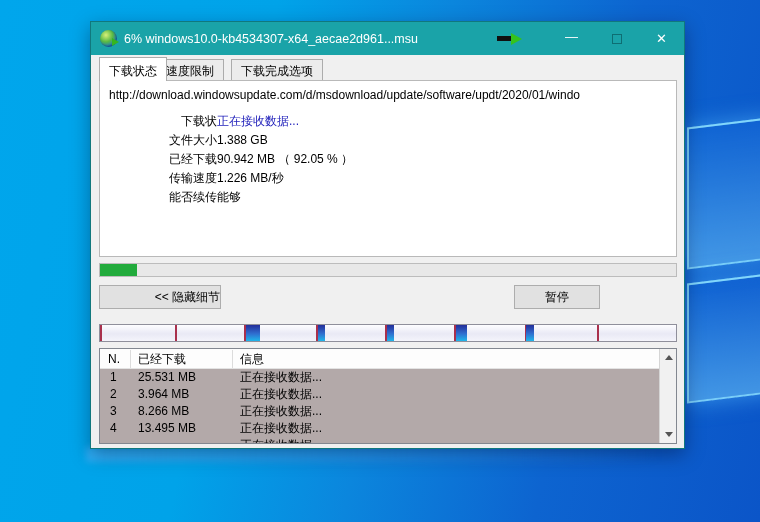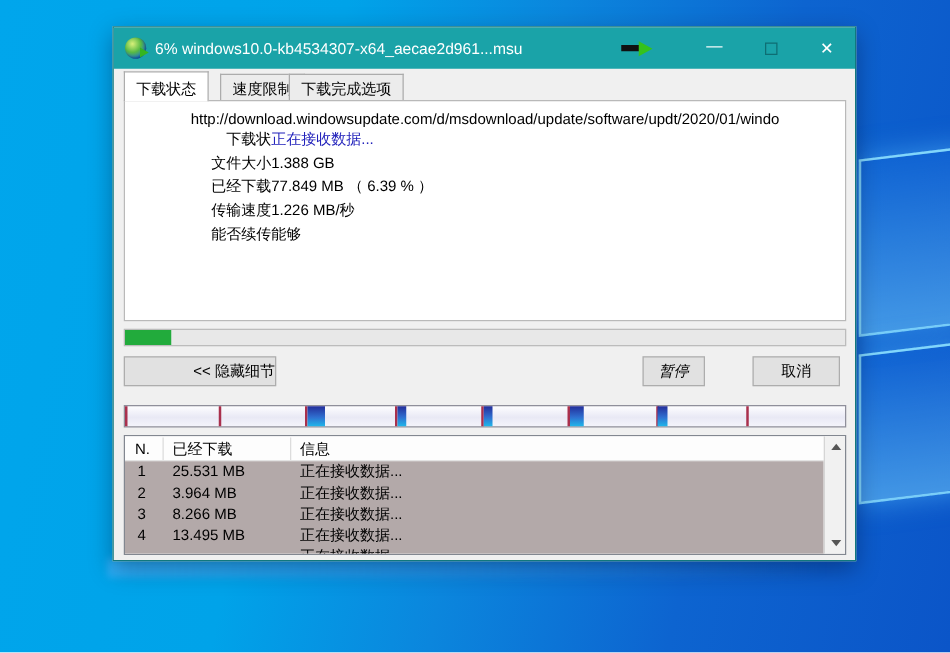--- a/index.html
+++ b/index.html
@@ -42,37 +42,37 @@
 
   
   .tabs{ position:absolute; left:8px; top:35px; height:24px; }
   .tab{ position:absolute; top:2px; height:21px; background:#ececec; border:1px solid #acacac;
     border-bottom:none; padding:3px 9px 0 9px; font-size:12px; white-space:nowrap;text-align:right; }
   .tab.active{ top:0; height:24px; background:#ffffff; z-index:3; padding-top:5px; }
 
   
   .panel{ position:absolute; left:8px; top:58px; width:578px; height:177px; background:#ffffff;
     border:1px solid #b9b9b9; z-index:2; padding:7px 9px; overflow:hidden; }
-  .url-line{ white-space:nowrap; overflow:hidden; margin-bottom:0; color:#000;text-align:center; }
+  .url-line{ white-space:nowrap; overflow:hidden; margin-bottom:10px; color:#000; }
   .f-row{ display:flex; height:19px; line-height:19px;text-align:right; }
   .f-label{ width:108px; flex:0 0 108px; }
   .f-value{ white-space:nowrap; }
   .f-value.hl{ color:var(--status-blue,#2222bb); }
 
   
   .progress{ position:absolute; left:8px; top:241px; width:578px; height:14px;
     background:#e8e8e8; border:1px solid #bcbcbc; }
   .progress .fill{ height:100%; background:var(--progress,#22ab3c); }
 
   
   .ctl-row{ position:absolute; left:0; top:263px; width:100%; height:24px; }
   .btn{ position:absolute; height:24px; background:#e1e1e1; border:1px solid #adadad;
     text-align:center; line-height:22px; font-size:12px; }
   .btn-hide{ left:8px; width:122px;text-align:right; }
-  .btn-pause{ left:423px; width:50px;font-style:italic; }
+  .btn-pause{ left:423px; width:86px; }
   .btn-cancel{ left:511px; width:70px; }
   .threads-caption{ position:absolute; left:150px; width:265px; top:4px; text-align:center; }
 
   
   .threads-bar{ position:absolute; left:8px; top:302px; width:578px; height:18px;
     border:1px solid #8f8f9b; background:linear-gradient(to bottom,#fdfdff,#e9e9f5 55%,#f4f4fb); }
   .tick{ position:absolute; top:0; bottom:0; width:2px; background:#a9304d; }
   .chunk{ position:absolute; top:0; bottom:0;
     background:linear-gradient(to bottom,#232e9a,#2f6fd0 55%,#1fb6ea); }
 
@@ -122,58 +122,57 @@
       <span class="cap-btn">
           <span class="maxbox"></span>
         </span>
       <span class="cap-btn">
           <span>✕</span>
         </span>
     </div>
 
     <div class="tabs">
       <div class="tab active" style="left:0;">下载状态</div>
-      <div class="tab" style="left:77px;">速度限制</div>
+      <div class="tab" style="left:57px;">速度限制</div>
       <div class="tab" style="left:132px;">下载完成选项</div>
     </div>
 
     <div class="panel">
       <div class="url-line">http://download.windowsupdate.com/d/msdownload/update/software/updt/2020/01/windo</div>
       <div>
           <div class="f-row">
             <span class="f-label">下载状</span>
             <span class="f-value hl">正在接收数据...</span>
           </div>
           <div class="f-row">
             <span class="f-label">文件大小</span>
             <span class="f-value">1.388  GB</span>
           </div>
           <div class="f-row">
             <span class="f-label">已经下载</span>
-            <span class="f-value">77.849  MB （ 6.39 % ）</span>
+            <span class="f-value">90.942  MB （ 92.05 % ）</span>
           </div>
           <div class="f-row">
             <span class="f-label">传输速度</span>
             <span class="f-value">1.226  MB/秒</span>
           </div>
           <div class="f-row">
             <span class="f-label">能否续传</span>
             <span class="f-value">能够</span>
           </div>
         </div>
     </div>
 
     <div class="progress">
       <div class="fill" style="width: 6.39%;"></div>
     </div>
 
     <div class="ctl-row">
       <div class="btn btn-hide">&lt;&lt; 隐藏细节</div>
       <div class="btn btn-pause">暂停</div>
-      <div class="btn btn-cancel">取消</div>
     </div>
 
     <div class="threads-bar">
         <span class="tick" style="left: 0%;"></span>
         <span class="tick" style="left: 13%;"></span>
         <span class="tick" style="left: 25%;"></span>
         <span class="tick" style="left: 37.5%;"></span>
         <span class="tick" style="left: 49.5%;"></span>
         <span class="tick" style="left: 61.5%;"></span>
         <span class="tick" style="left: 73.7%;"></span>

